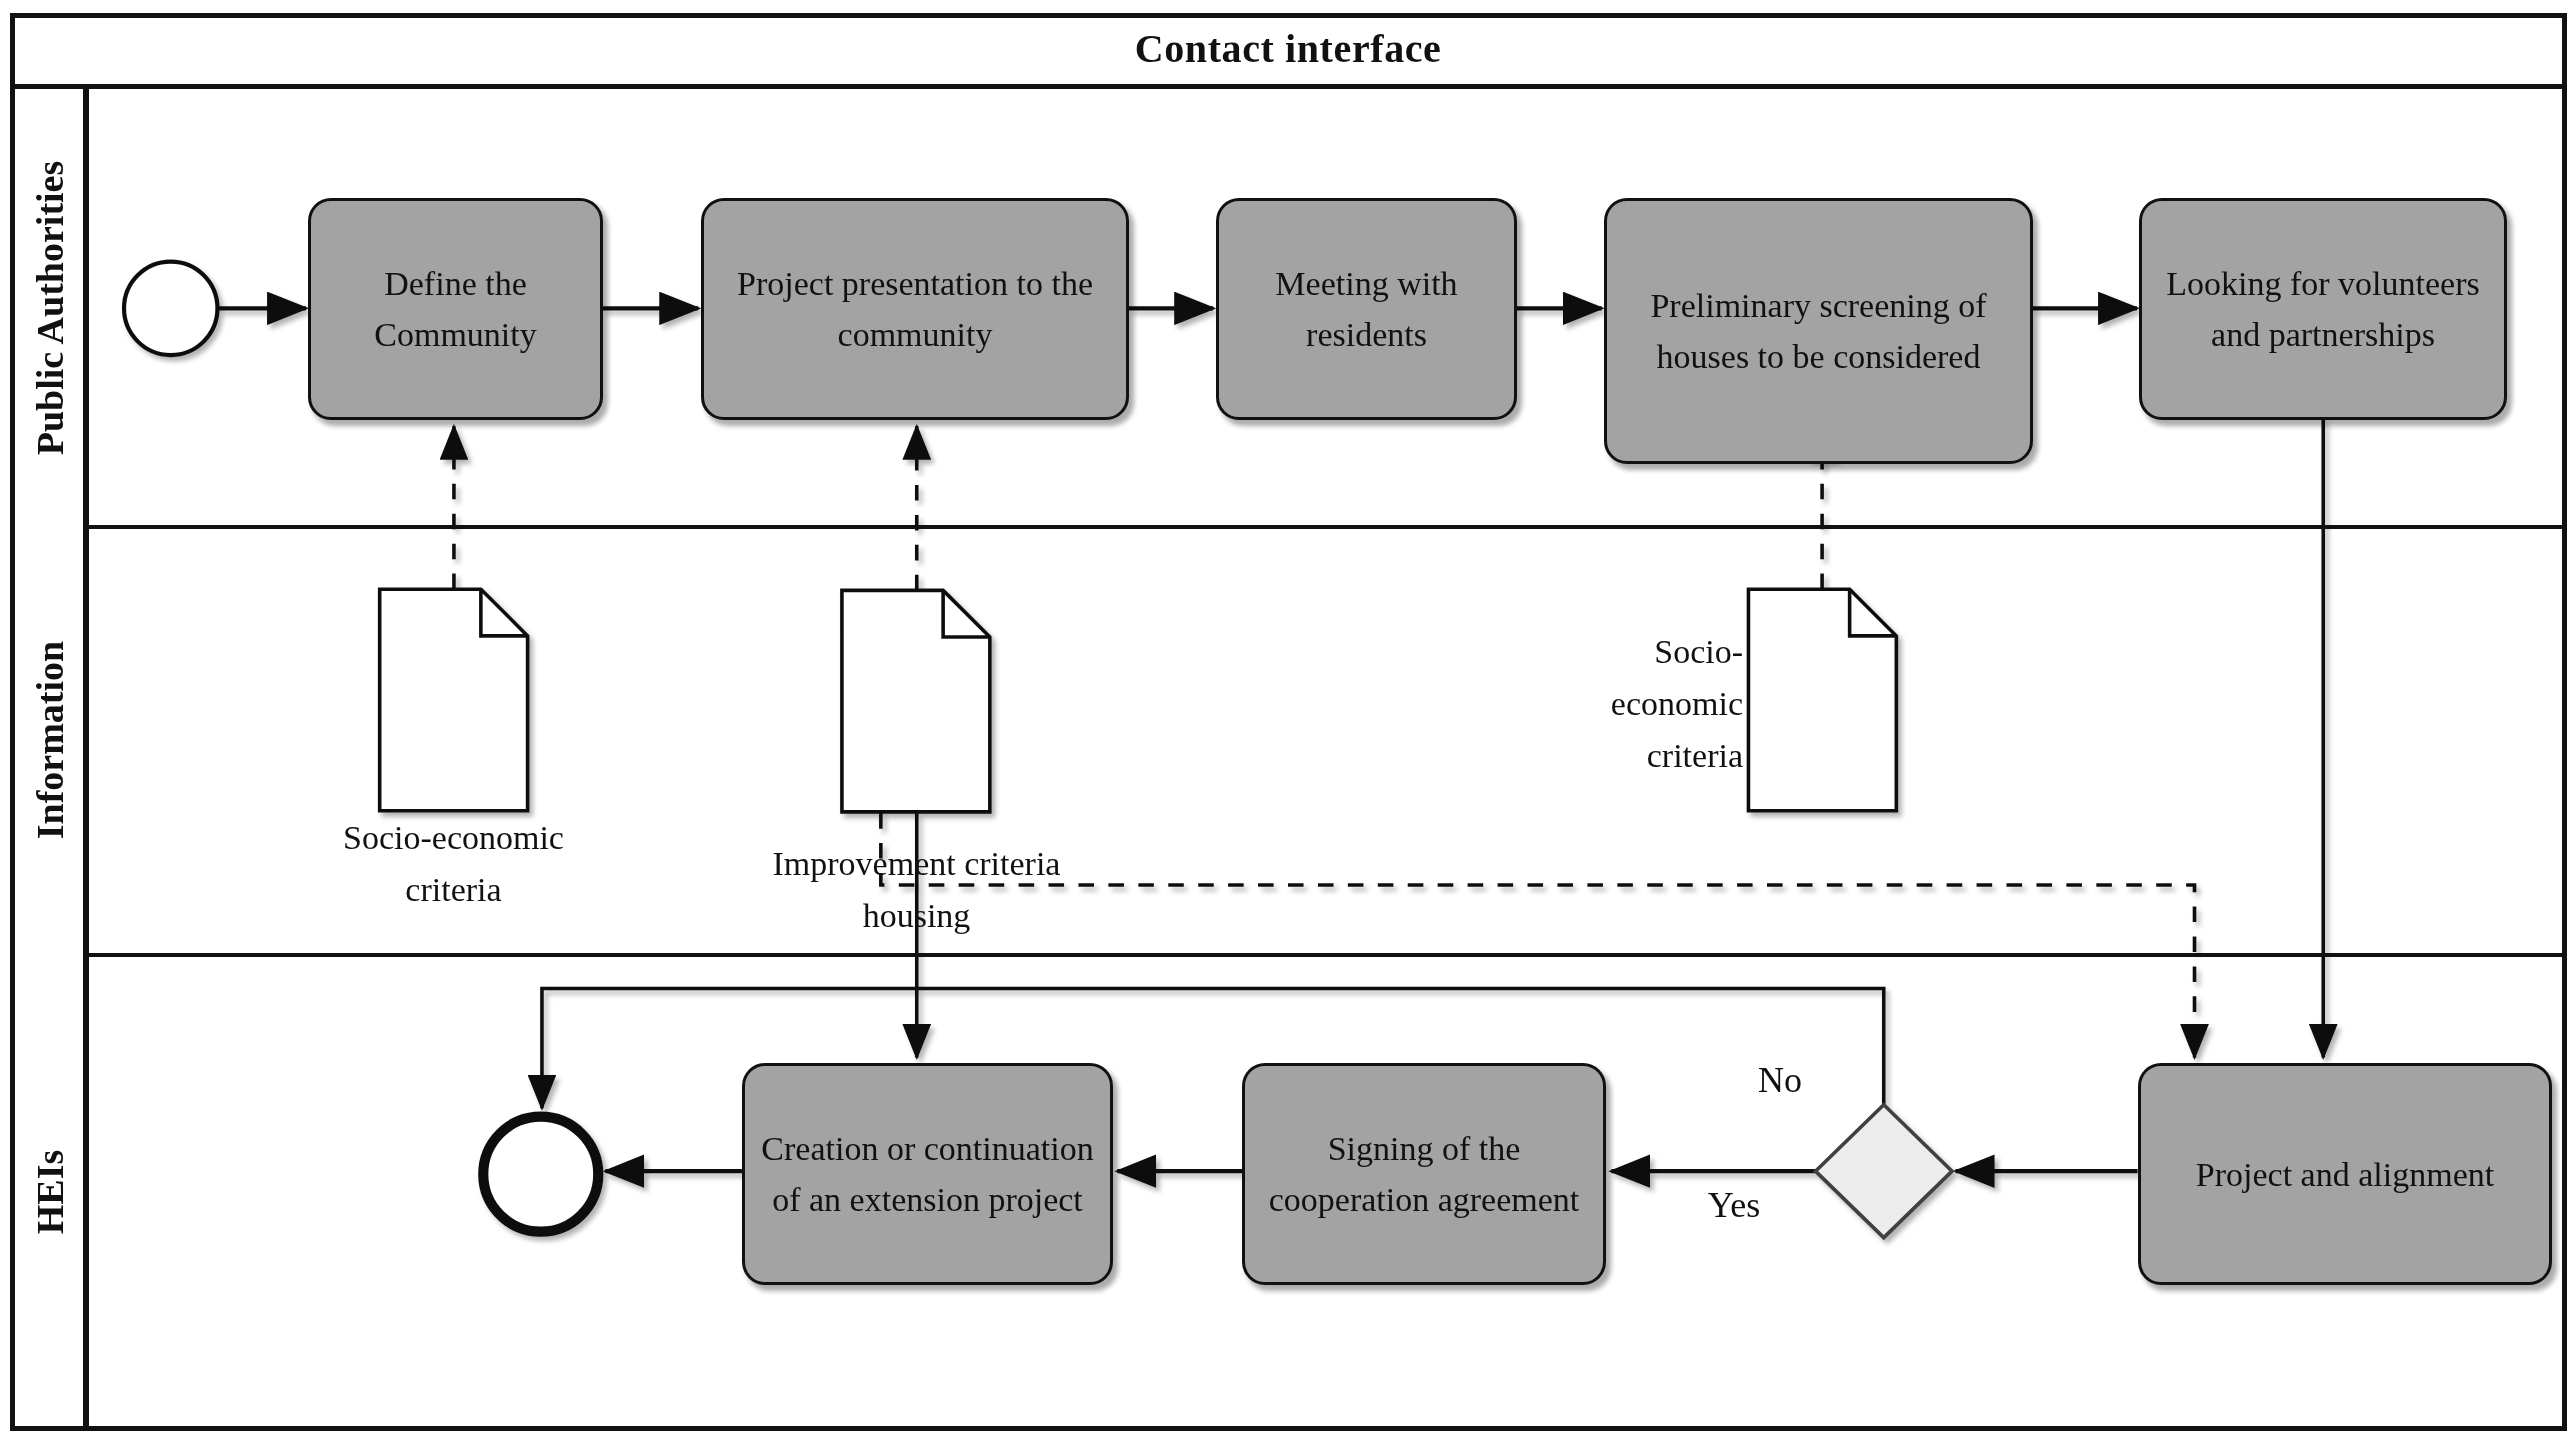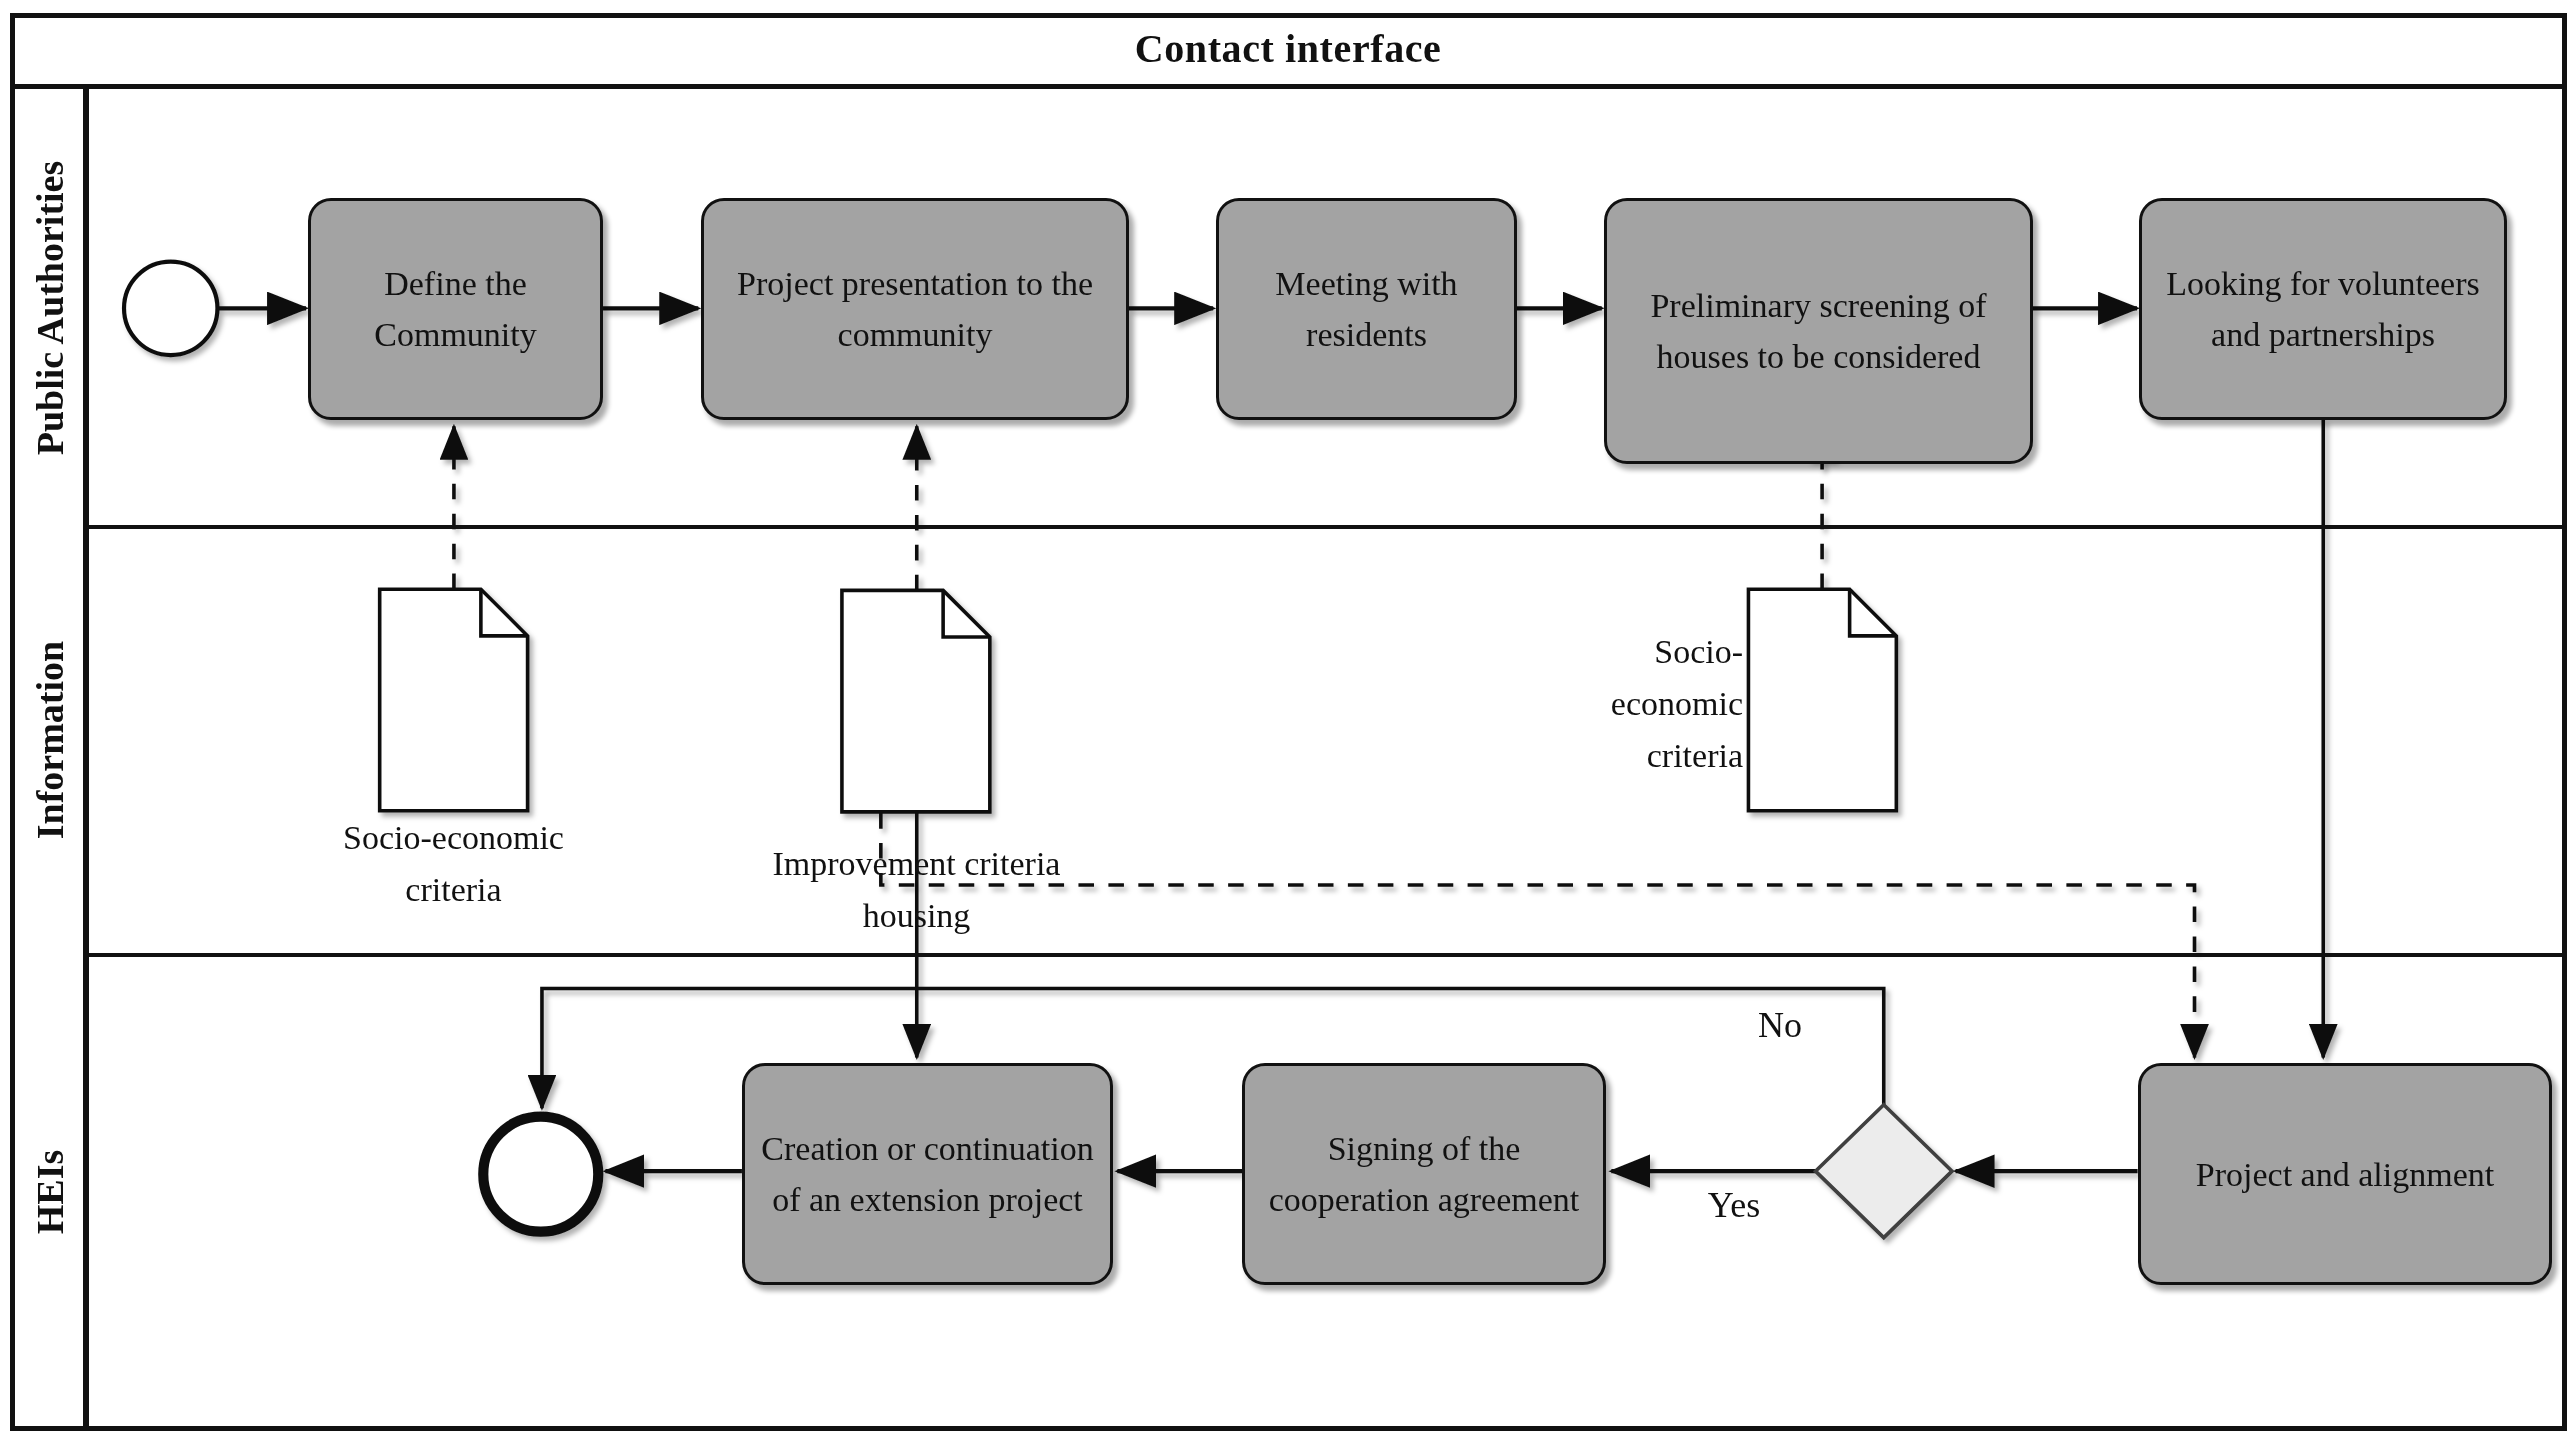--- a/index.html
+++ b/index.html
@@ -137,18 +137,18 @@
   <div class="caption" style="left:683px;top:838px;width:467px;">
     <span class="line">Improvement criteria</span>
     <span class="line">housing</span>
   </div>
   <div class="caption right" style="left:1486px;top:626px;width:257px;">
     <span class="line">Socio-</span>
     <span class="line">economic</span>
     <span class="line">criteria</span>
   </div>
 
-  <div class="flow-label" style="left:1780px;top:1025px;font-family:Liberation Serif, serif;">No</div>
+  <div class="flow-label" style="left:1780px;top:1080px;font-family:Liberation Serif, serif;">No</div>
   <div class="flow-label" style="left:1734px;top:1205px;">Yes</div>
 
 
 </div>
 
 
 </body></html>

